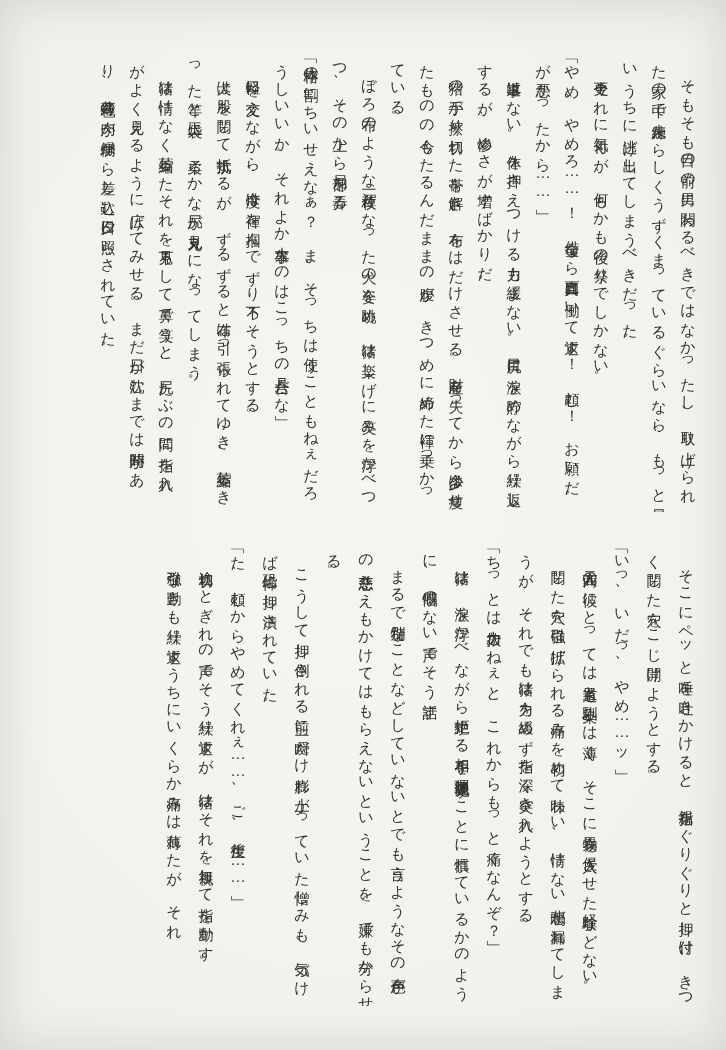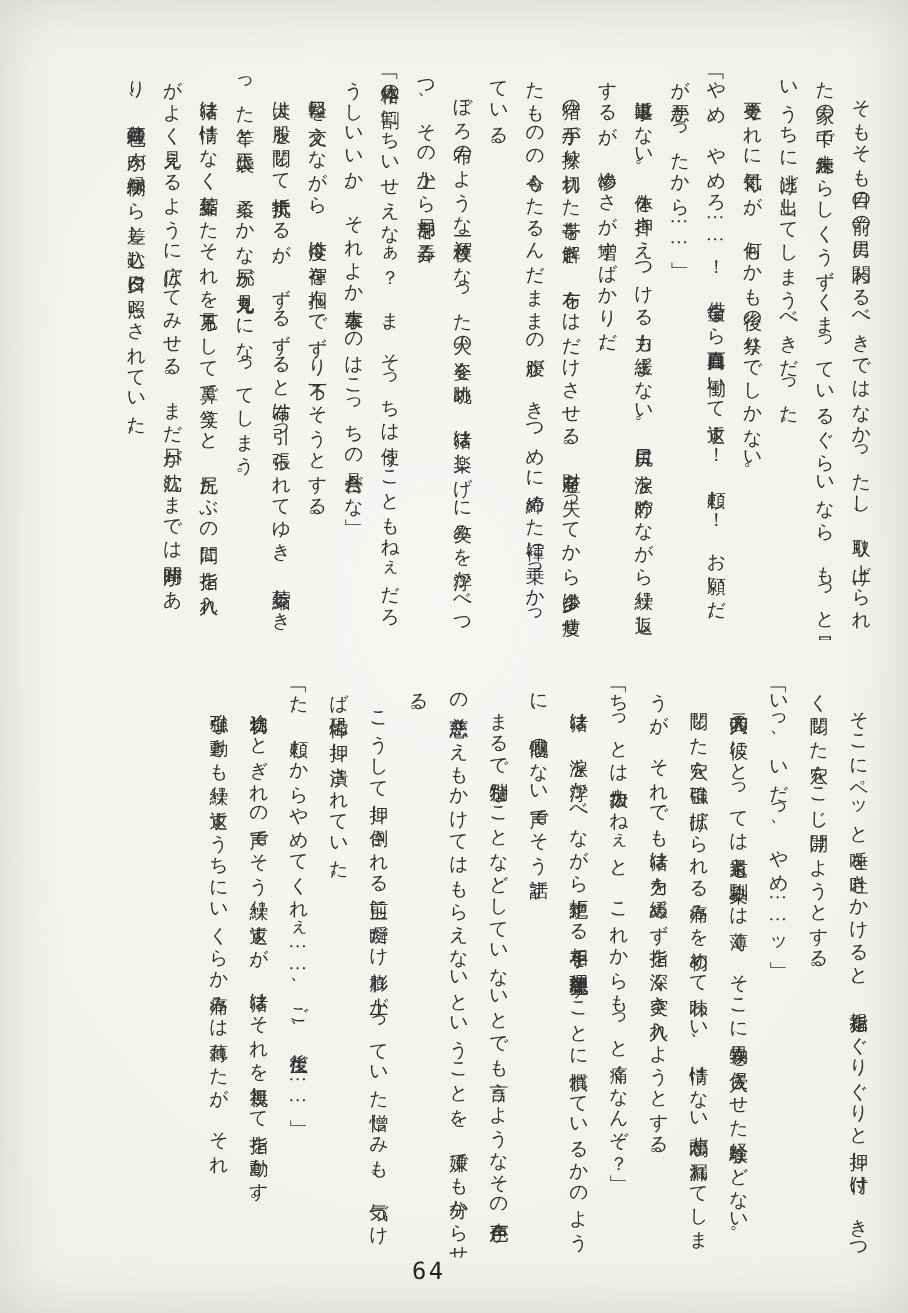--- a/index.html
+++ b/index.html
@@ -115,15 +115,14 @@
 
       <p>こうして押し倒される前に一瞬だけ膨れ上がっていた憎しみも、気づけば恐怖に押し潰されていた。</p>
 
       <p class="no-indent">「た、頼むからやめてくれぇ……、ご、後生だ……」</p>
 
       <p>途切れとぎれの声でそう繰り返すが、猪はそれを無視して指を動かす。</p>
 
       <p>強引な動きも繰り返すうちにいくらか痛みは薄れたが、それ</p>
     </div>
 
-  <div class="page-number">64</div>
 
 </div>
 
 </body></html>

